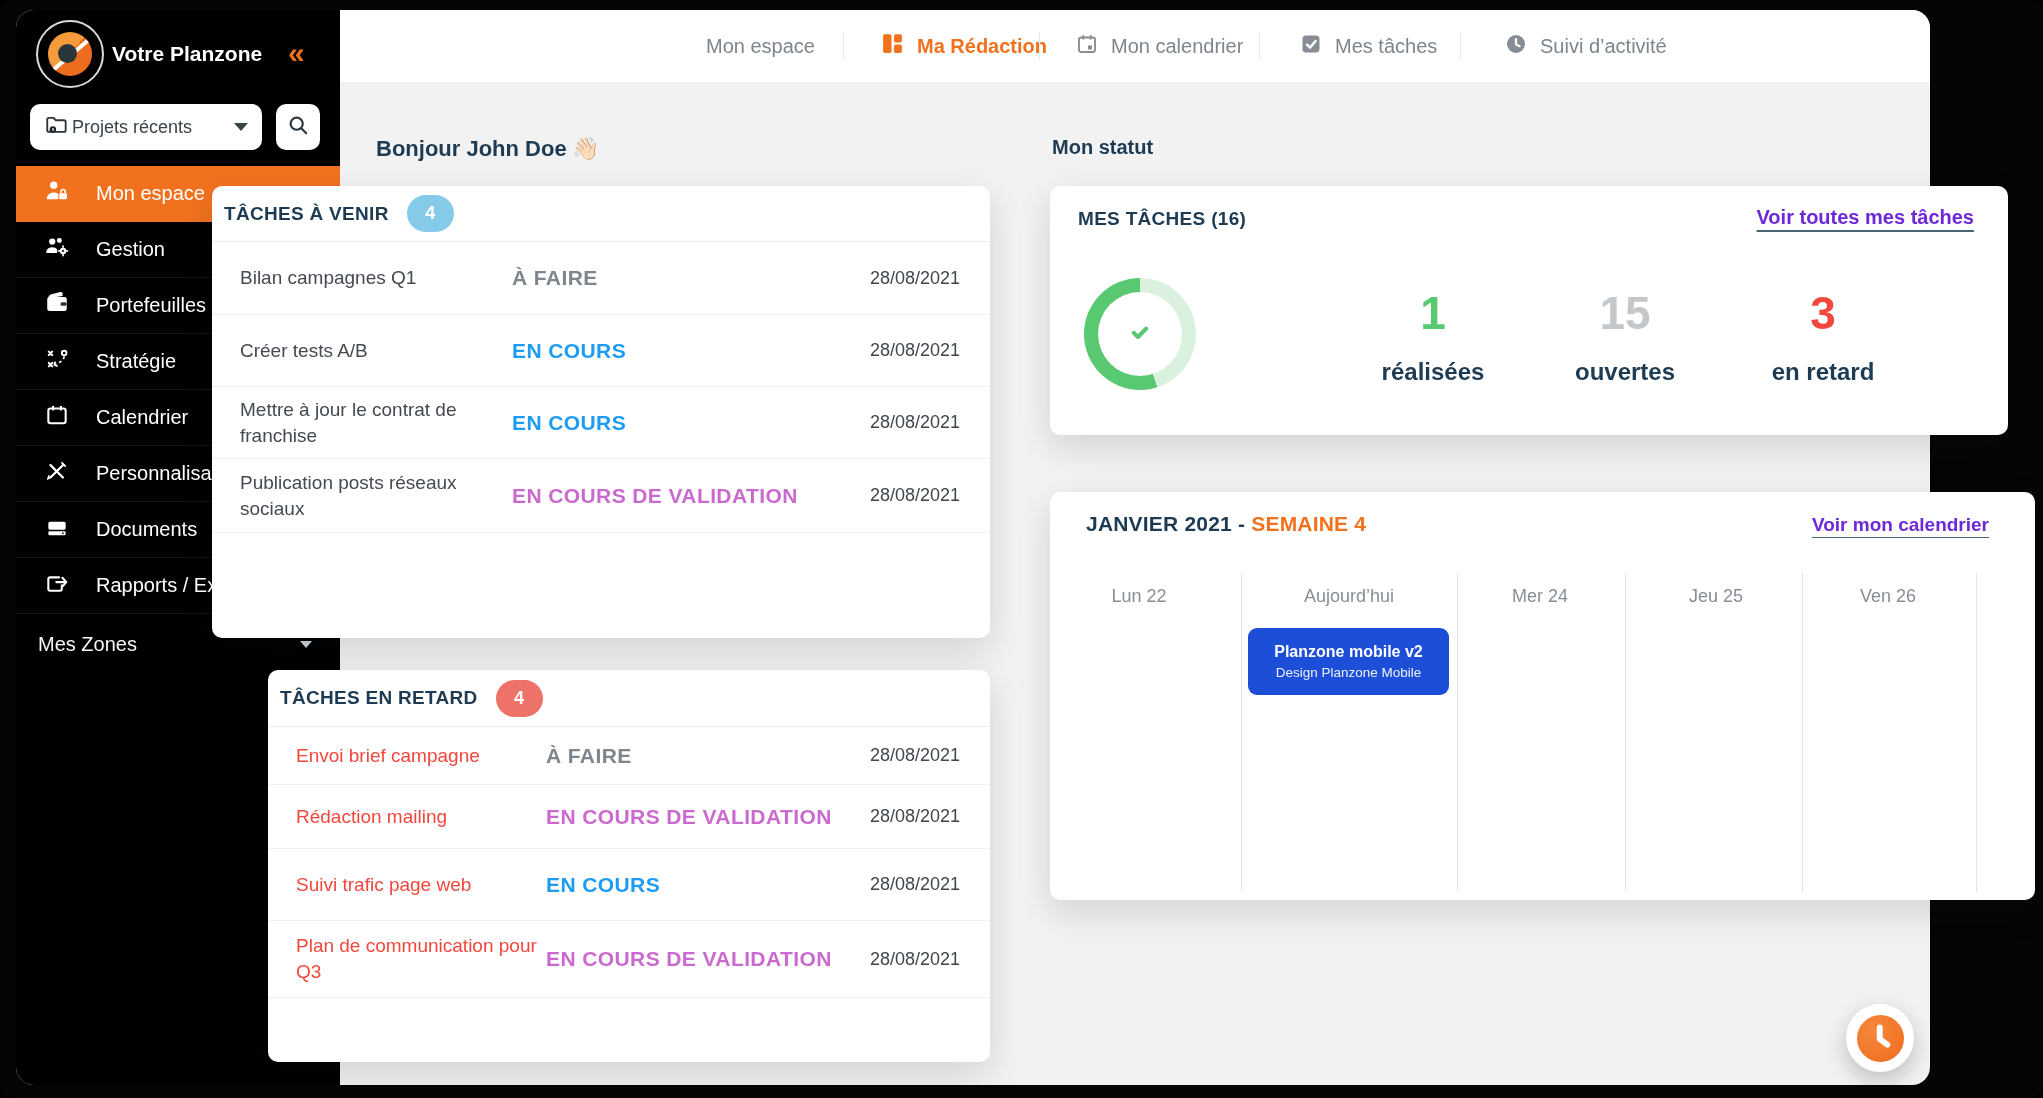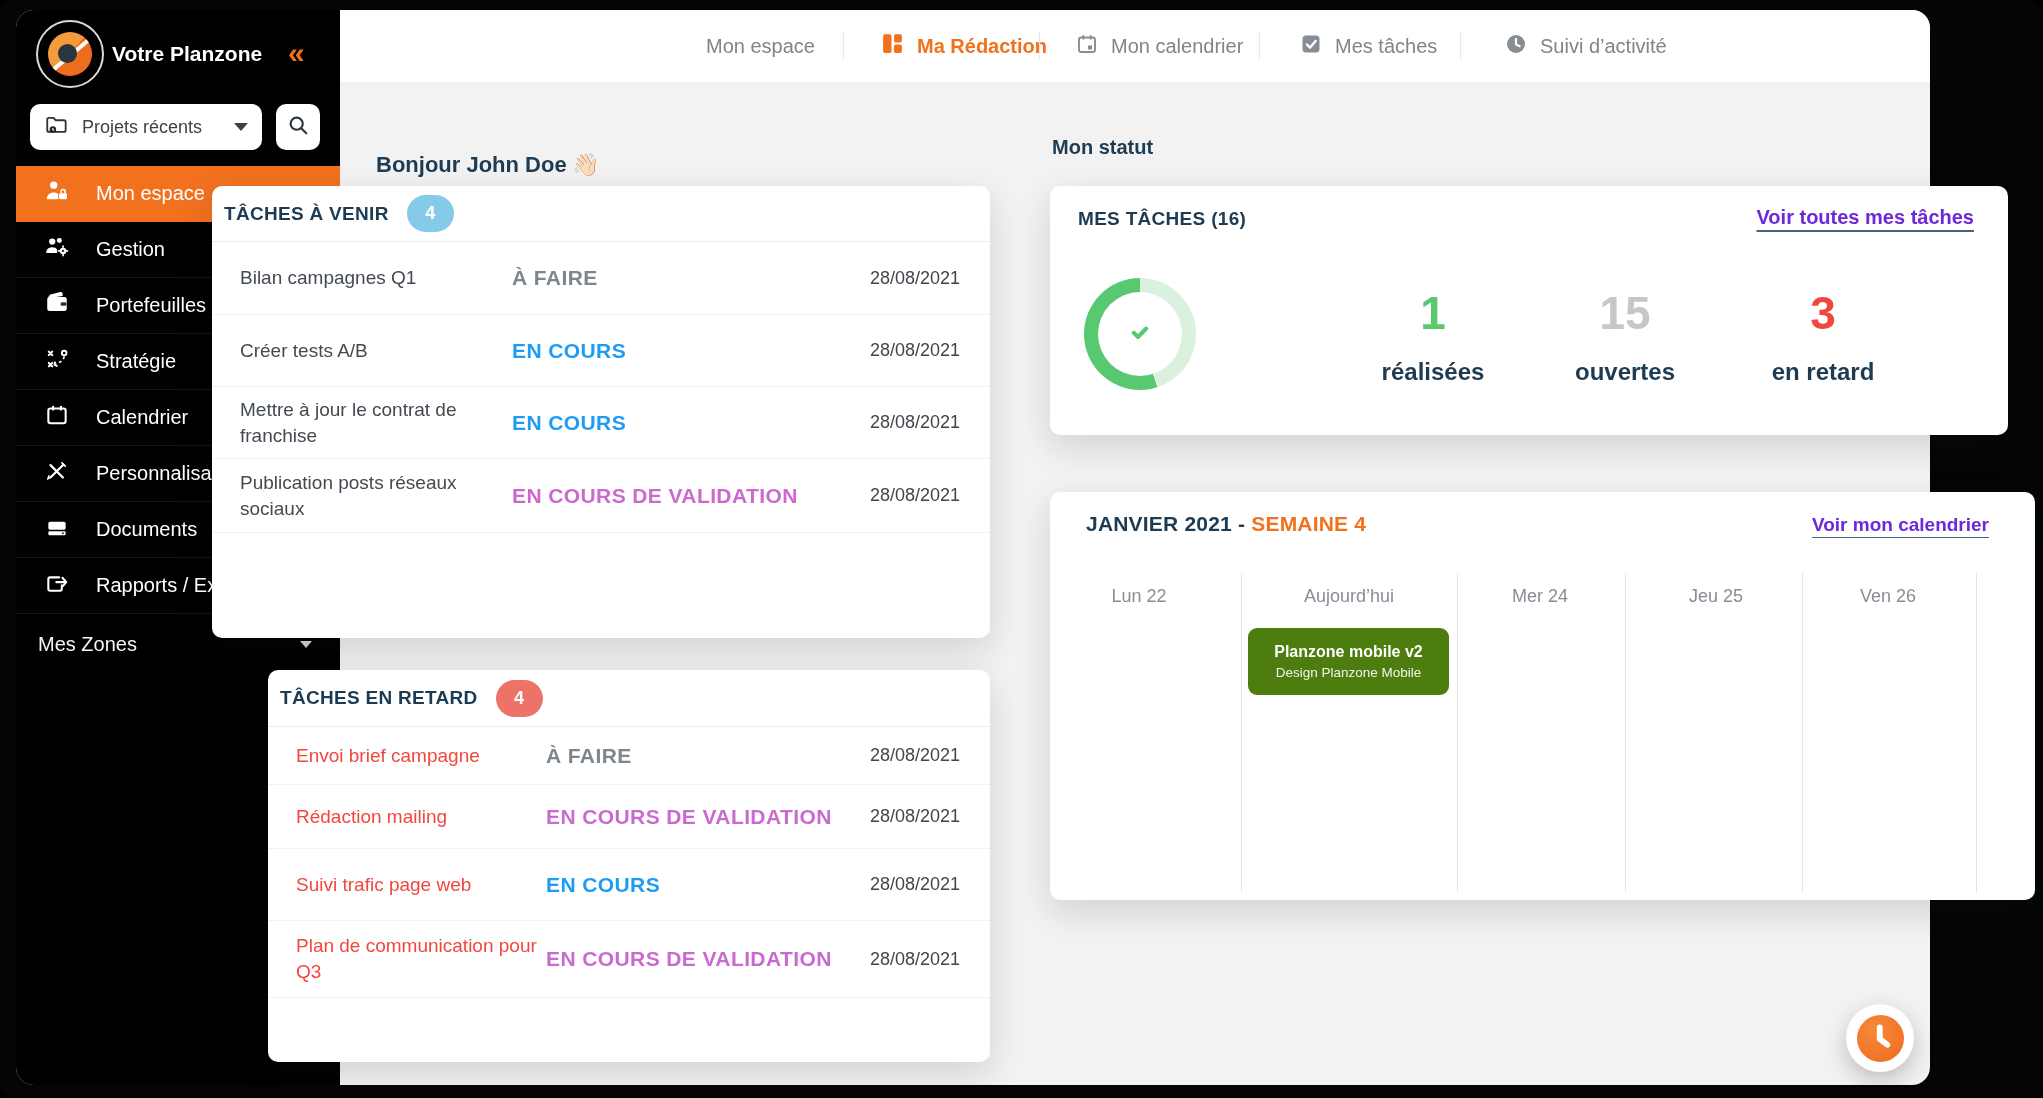--- a/index.html
+++ b/index.html
@@ -24,36 +24,36 @@
   .logo-ball { position:relative; width:44px; height:44px; border-radius:50%;
                background:conic-gradient(from 220deg,#f59b3b 0 50%,#ed6d1f 50% 100%); overflow:hidden; }
   .logo-ball::after { content:""; position:absolute; left:10px; top:12px; width:19px; height:19px;
                border-radius:50%; background:#2a363c; }
   .logo-ball::before { content:""; position:absolute; left:-6px; top:20px; width:60px; height:4px;
                background:#fff; transform:rotate(-40deg); }
   .brand-name { position:absolute; left:96px; top:32px; color:#fff; font-size:21px; font-weight:700; }
   .collapse { position:absolute; left:272px; top:26px; color:#f2711c; font-size:30px; font-weight:700; letter-spacing:-3px; cursor:pointer; }
 
   .proj-field { position:absolute; left:14px; top:94px; width:232px; height:46px; background:#fff;
-                border-radius:10px; display:flex; align-items:center; padding:16px 14px; gap:12px; cursor:pointer; }
+                border-radius:10px; display:flex; align-items:center; padding:16px 14px; gap:2px; cursor:pointer; }
   .proj-label { font-size:18px; color:#39434a; flex:1; }
   .caret { width:0; height:0; border-left:7px solid transparent; border-right:7px solid transparent; border-top:8px solid #39434a; }
   .search-btn { position:absolute; left:260px; top:94px; width:44px; height:46px; background:#fff;
                 border-radius:10px; display:flex; align-items:center; justify-content:center; cursor:pointer; }
 
   .menu { position:absolute; left:0; top:156px; width:100%; }
   .mitem { position:relative; height:56px; display:flex; align-items:center; padding-left:28px; gap:26px;
            color:#fff; font-size:20px; font-weight:500; border-bottom:1px solid rgba(255,255,255,.08); cursor:pointer; white-space:nowrap; }
   .mitem.active { background:#f2711f; border-bottom-color:transparent; }
   .mitem svg { flex:0 0 26px; }
   .zones { position:absolute; left:0; top:612px; width:100%; height:44px; display:flex; align-items:center;
            padding:0 28px 0 22px; color:#f4f5f5; font-size:20px; font-weight:500; cursor:pointer; }
   .zones .caret { margin-left:auto; border-top-color:#cfd4d6; border-left-width:6px; border-right-width:6px; border-top-width:7px; }
 
-  .greeting { position:absolute; left:360px; top:126px; font-size:22px; font-weight:700; color:#1d3b52;margin-top:16px; }
+  .greeting { position:absolute; left:360px; top:126px; font-size:22px; font-weight:700; color:#1d3b52; }
   .status-heading { position:absolute; left:1036px; top:126px; font-size:20px; font-weight:700; color:#1d3b52; }
 
   
   .card { position:absolute; background:#fff; border-radius:10px; box-shadow:0 12px 34px rgba(20,30,40,.14); z-index:5; }
   .card-head { display:flex; align-items:center; padding:0 12px; border-bottom:1px solid #ececec; }
   .card-title { font-size:19px; font-weight:800; color:#1d3b52; letter-spacing:.3px; }
   .badge { margin-left:18px; min-width:47px; height:37px; border-radius:19px; color:#fff; font-size:18px;
            font-weight:700; display:flex; align-items:center; justify-content:center; }
   .trow { display:flex; align-items:center; padding:0 30px 0 28px; border-bottom:1px solid #f1f1f1; cursor:pointer; }
   .tname { font-size:19px; color:#434a51; line-height:1.35; }
@@ -83,21 +83,21 @@
   .stat-value { font-size:46px; font-weight:800; line-height:1; }
   .stat-label { margin-top:22px; font-size:24px; font-weight:700; color:#1d3b52; }
 
   
   #card-calendar { left:1050px; top:492px; width:985px; height:408px; }
   .cal-title { position:absolute; left:36px; top:20px; font-size:21px; font-weight:800; color:#1d3b52; letter-spacing:.2px; }
   .cal-title .week { color:#f2711c; }
   .cal-link { position:absolute; right:46px; top:22px; font-size:19px; }
   .day-label { position:absolute; top:94px; width:160px; margin-left:-80px; text-align:center; font-size:18px; color:#878e96; font-weight:500; }
   .day-sep { position:absolute; top:81px; bottom:8px; width:1px; background:#e3e4e6; }
-  .event { position:absolute; left:198px; top:136px; width:201px; height:67px; background:#4d7c0f; border-radius:9px;
+  .event { position:absolute; left:198px; top:136px; width:201px; height:67px; background:#1d4ed8; border-radius:9px;
            color:#fff; display:flex; flex-direction:column; align-items:center; justify-content:center; gap:4px; cursor:pointer; }
   .event-title { font-size:16px; font-weight:700; }
   .event-sub { font-size:13.5px; opacity:.92; }
 
   
   .fab { position:absolute; left:1846px; top:1004px; width:68px; height:68px; border-radius:50%; background:#fff;
          box-shadow:0 8px 22px rgba(0,0,0,.22); display:flex; align-items:center; justify-content:center; z-index:6; cursor:pointer; }
   .fab-inner { width:47px; height:47px; border-radius:50%; background:radial-gradient(circle at 35% 30%,#f6883a,#ef6c1e);
                display:flex; align-items:center; justify-content:center; }
 </style>

